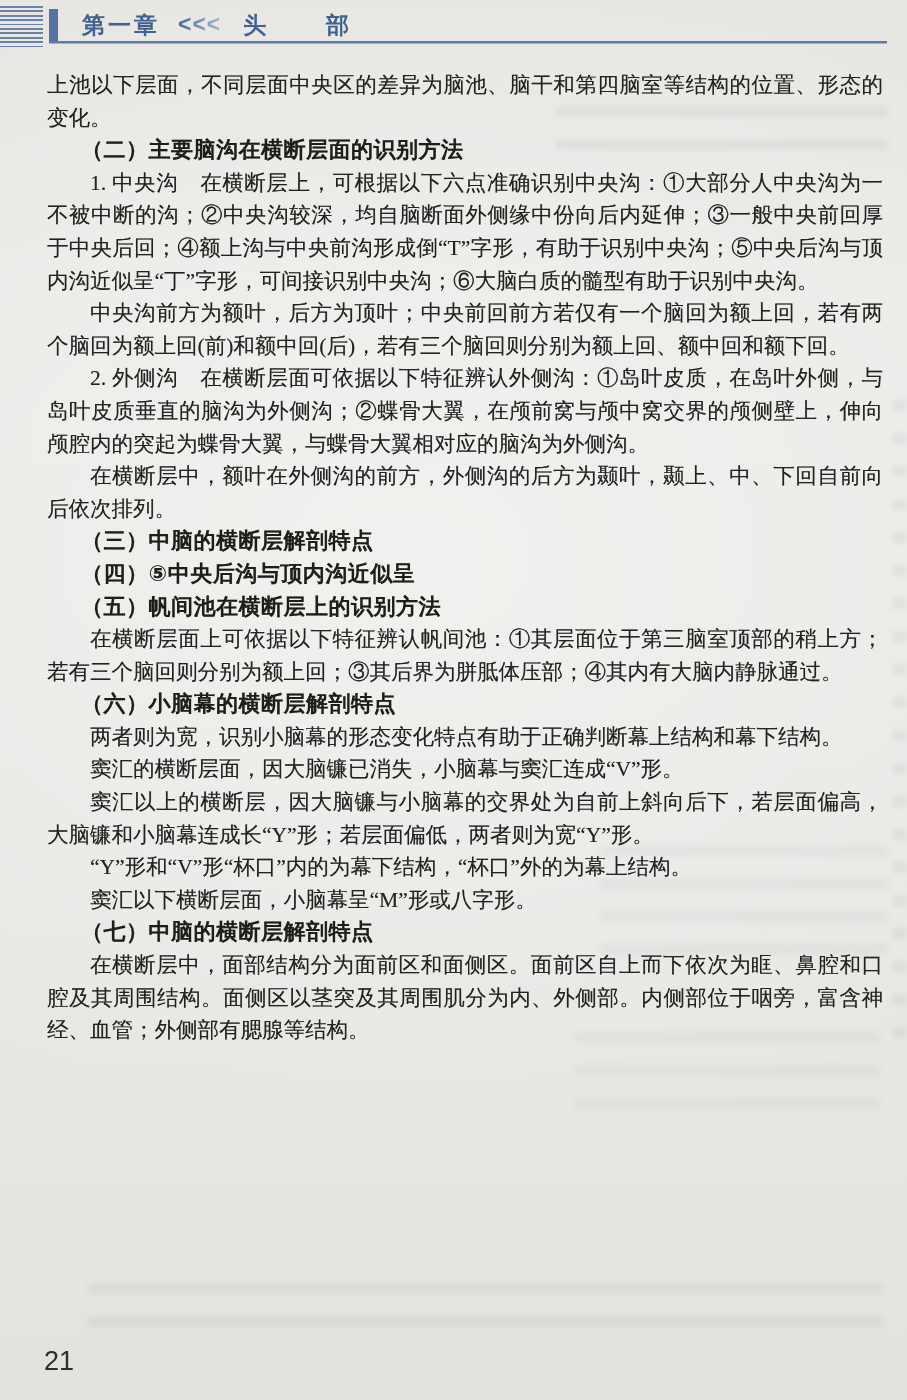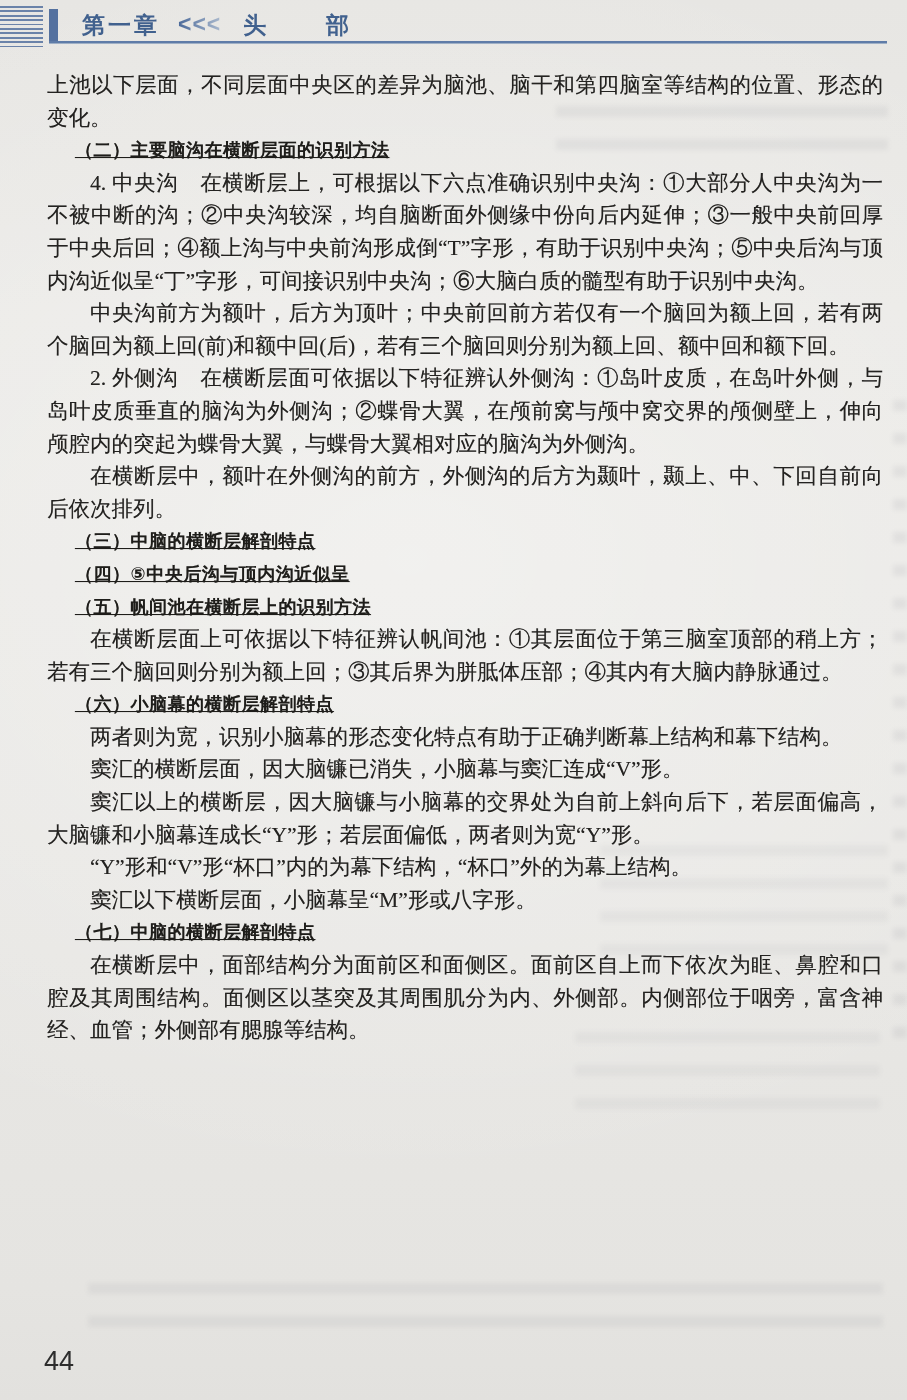--- a/index.html
+++ b/index.html
@@ -46,23 +46,23 @@
   .chap-title { letter-spacing:2.6em; margin-left:6px; }
   
   .main {
     position:absolute; top:69px; left:47px; width:836px;
     font-size:21.5px; line-height:32.6px; color:var(--ink,#232220);
     text-align:justify; text-shadow:0.2px 0.2px 0.45px rgba(35,33,30,0.4);
   }
   .main p { margin:0; text-indent:2em; }
   .main p.noindent { text-indent:0; }
   .main h3 {
-    margin:0; font-size:18px; line-height:32.6px; font-weight:bold;
+    margin:0; font-size:22px; line-height:32.6px; font-weight:bold;
     font-family:"Liberation Sans","DejaVu Sans",sans-serif;
-    text-indent:1.55em; color:#1e1d1a; letter-spacing:0.5px;text-decoration:underline;
+    text-indent:1.55em; color:#1e1d1a; letter-spacing:0.5px;
   }
   
   .pageno {
     position:absolute; left:44px; top:1346px;
     font-family:"Liberation Sans","DejaVu Sans",sans-serif;
     font-size:27px; color:#2d2d2d;
   }
   
   .bleed {
     position:absolute; pointer-events:none;
@@ -84,39 +84,39 @@
   <div class="hdr">
     <div class="stripes"></div>
     <div class="vbar"></div>
     <div class="hdr-text"><span>第一章</span><span class="chevrons">&lt;&lt;&lt;</span><span class="chap-title">头部</span></div>
     <div class="rule"></div>
   </div>
 
   <main class="main" id="content">
       <p class="noindent">上池以下层面，不同层面中央区的差异为脑池、脑干和第四脑室等结构的位置、形态的变化。</p>
       <h3>（二）主要脑沟在横断层面的识别方法</h3>
-      <p>4. 中央沟　在横断层上，可根据以下六点准确识别中央沟：①大部分人中央沟为一不被中断的沟；②中央沟较深，均自脑断面外侧缘中份向后内延伸；③一般中央前回厚于中央后回；④额上沟与中央前沟形成倒“T”字形，有助于识别中央沟；⑤中央后沟与顶内沟近似呈“丁”字形，可间接识别中央沟；⑥大脑白质的髓型有助于识别中央沟。</p>
+      <p>1. 中央沟　在横断层上，可根据以下六点准确识别中央沟：①大部分人中央沟为一不被中断的沟；②中央沟较深，均自脑断面外侧缘中份向后内延伸；③一般中央前回厚于中央后回；④额上沟与中央前沟形成倒“T”字形，有助于识别中央沟；⑤中央后沟与顶内沟近似呈“丁”字形，可间接识别中央沟；⑥大脑白质的髓型有助于识别中央沟。</p>
       <p>中央沟前方为额叶，后方为顶叶；中央前回前方若仅有一个脑回为额上回，若有两个脑回为额上回(前)和额中回(后)，若有三个脑回则分别为额上回、额中回和额下回。</p>
       <p>2. 外侧沟　在横断层面可依据以下特征辨认外侧沟：①岛叶皮质，在岛叶外侧，与岛叶皮质垂直的脑沟为外侧沟；②蝶骨大翼，在颅前窝与颅中窝交界的颅侧壁上，伸向颅腔内的突起为蝶骨大翼，与蝶骨大翼相对应的脑沟为外侧沟。</p>
       <p>在横断层中，额叶在外侧沟的前方，外侧沟的后方为颞叶，颞上、中、下回自前向后依次排列。</p>
       <h3>（三）中脑的横断层解剖特点</h3>
       <h3>（四）⑤中央后沟与顶内沟近似呈</h3>
       <h3>（五）帆间池在横断层上的识别方法</h3>
       <p>在横断层面上可依据以下特征辨认帆间池：①其层面位于第三脑室顶部的稍上方；若有三个脑回则分别为额上回；③其后界为胼胝体压部；④其内有大脑内静脉通过。</p>
       <h3>（六）小脑幕的横断层解剖特点</h3>
       <p>两者则为宽，识别小脑幕的形态变化特点有助于正确判断幕上结构和幕下结构。</p>
       <p>窦汇的横断层面，因大脑镰已消失，小脑幕与窦汇连成“V”形。</p>
       <p>窦汇以上的横断层，因大脑镰与小脑幕的交界处为自前上斜向后下，若层面偏高，大脑镰和小脑幕连成长“Y”形；若层面偏低，两者则为宽“Y”形。</p>
       <p>“Y”形和“V”形“杯口”内的为幕下结构，“杯口”外的为幕上结构。</p>
       <p>窦汇以下横断层面，小脑幕呈“M”形或八字形。</p>
       <h3>（七）中脑的横断层解剖特点</h3>
       <p>在横断层中，面部结构分为面前区和面侧区。面前区自上而下依次为眶、鼻腔和口腔及其周围结构。面侧区以茎突及其周围肌分为内、外侧部。内侧部位于咽旁，富含神经、血管；外侧部有腮腺等结构。</p>
     </main>
 
-  <div class="pageno">44</div>
+  <div class="pageno">21</div>
 
   <div class="bleed b1"></div>
   <div class="bleed b2"></div>
   <div class="bleed b3"></div>
   <div class="bleed b4"></div>
   <div class="bleed b5"></div>
 
 </div>
 
 </body></html>

